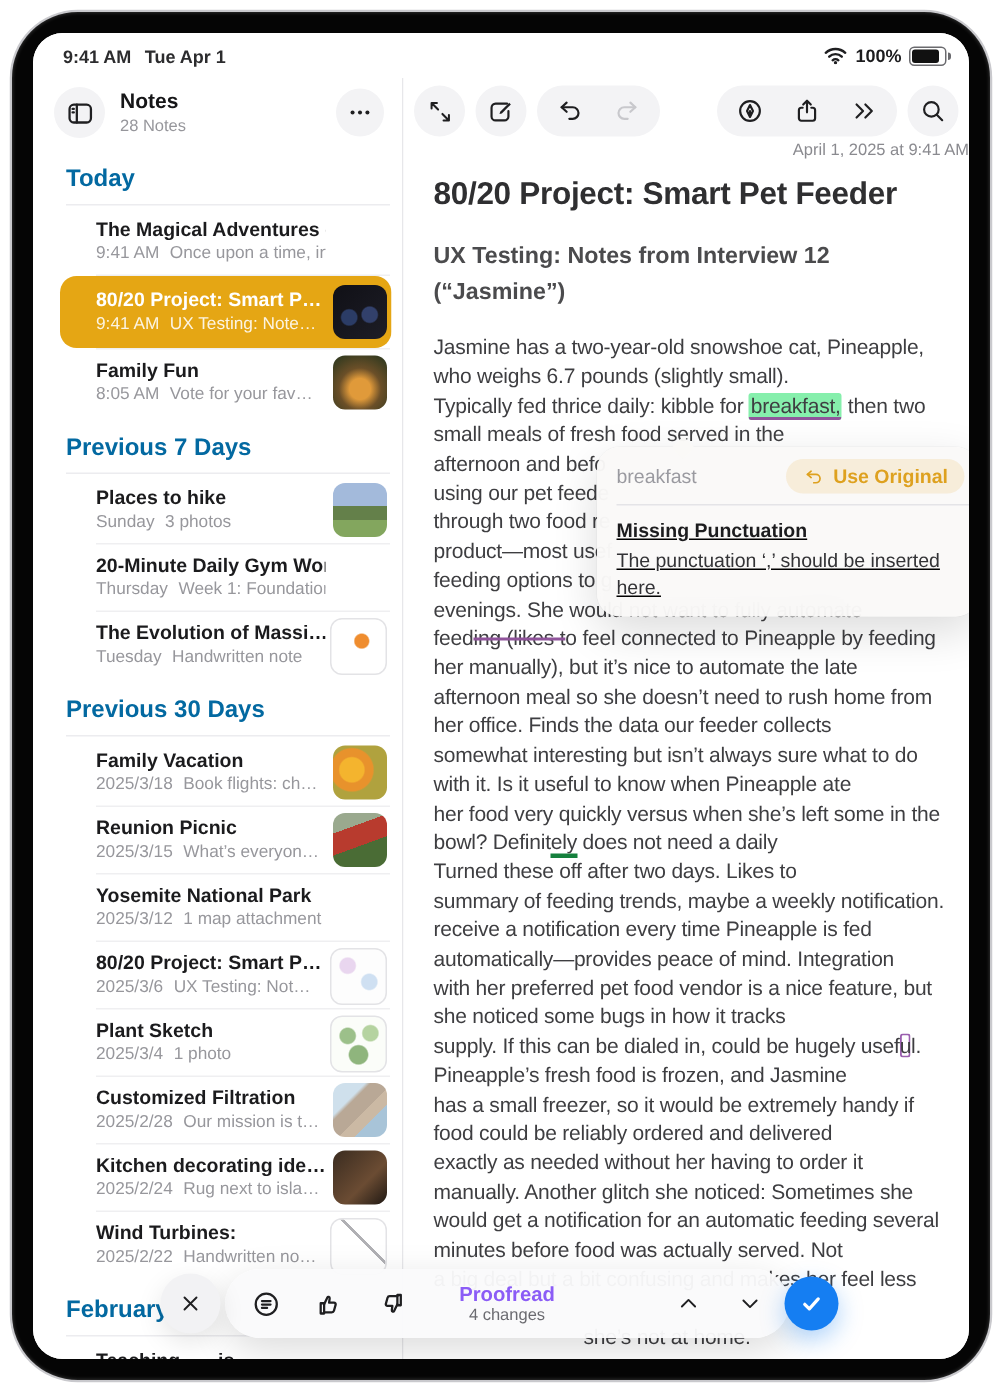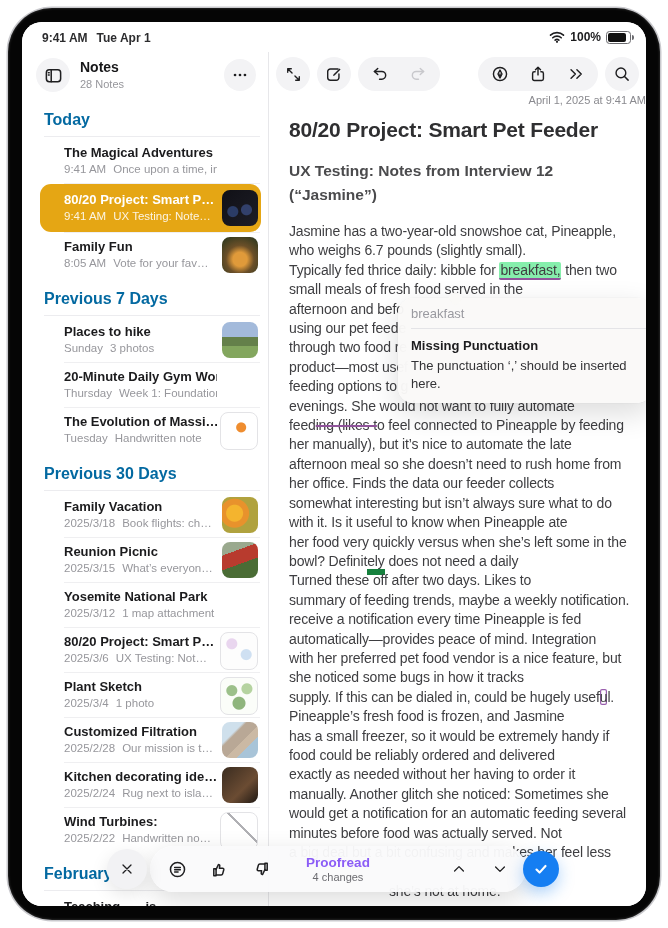--- a/index.html
+++ b/index.html
@@ -76,38 +76,38 @@
   .icon-svg.dis *{stroke:#c8c8cc;}
   .icon-svg .solid{fill:#1f1f21;stroke:none;}
   .ed-date{position:absolute;left:0;right:0;top:72px;text-align:right;font-size:11px;color:#8a8a8f;}
   .ed-content{position:absolute;left:20px;right:10px;top:90px;bottom:0;}
   .ed-title{font-size:21px;font-weight:700;color:#2f2f31;margin:6px 0 0 0;letter-spacing:-.2px;}
   .ed-heading{font-size:15.5px;font-weight:700;color:#4b4b4d;line-height:24px;margin-top:17px;}
   .note-body{margin-top:15px;}
   .bline{font-size:14px;line-height:19.4px;color:#3e3e41;white-space:nowrap;letter-spacing:-.15px;}
   .s-hl{background:#86efac;border-bottom:2px solid #90549b;border-radius:2px;padding:0 1px;}
   .s-strike{text-decoration:line-through;text-decoration-color:#90549b;text-decoration-thickness:1.5px;}
-  .s-ul{border-bottom:6px solid #15803d;}
+  .s-ul{border-bottom:3px solid #15803d;}
   .s-ubox{box-shadow:inset 0 0 0 1.2px #9a5fae;border-radius:2px;}
   .s-pushright{margin-left:257px;}
   .s-pushmid{margin-left:100px;}
 
   
   .popup{position:absolute;left:376px;top:276px;width:254px;border-radius:15px;z-index:30;
     background:rgba(250,249,247,.93);backdrop-filter:blur(14px) saturate(1.3);
     box-shadow:0 10px 30px rgba(0,0,0,.14),0 0 0 .5px rgba(0,0,0,.04);}
   .popup::before{content:"";position:absolute;left:52px;top:-5px;width:11px;height:11px;
     background:rgba(250,249,247,.97);transform:rotate(45deg);border-radius:2px;}
   .pp-row{display:flex;align-items:center;padding:8px 9px 7px 13px;}
   .pp-word{font-size:13px;color:#9a9aa0;}
   .pp-useorig{margin-left:auto;display:flex;align-items:center;gap:5px;background:rgba(224,165,38,.14);
     border-radius:14px;padding:4px 11px;font-size:13px;font-weight:700;color:#dea11f;cursor:default;}
   .pp-useorig .icon-svg *{stroke:#dea11f;}
   .pp-div{height:1px;background:#e4e4e7;margin:0 0 0 13px;}
-  .pp-body{padding:9px 13px 11px 13px;}
+  .pp-body{padding:9px 13px 11px 13px;text-decoration:underline;}
   .pp-title{font-size:13px;font-weight:700;color:#1c1c1e;}
   .pp-detail{font-size:13px;color:#333336;line-height:17.5px;margin-top:4px;white-space:normal;}
 
   
   .pf-x{position:absolute;left:85px;top:827px;width:40px;height:40px;border-radius:20px;
     background:#f2f2f4;display:flex;align-items:center;justify-content:center;z-index:41;
     box-shadow:0 6px 18px rgba(0,0,0,.10);}
   .pf-pill{position:absolute;left:128px;top:824px;width:376px;height:46px;border-radius:23px;
     background:rgba(250,250,251,.96);z-index:40;display:flex;align-items:center;padding:0 18px;
     box-sizing:border-box;box-shadow:0 8px 26px rgba(0,0,0,.14);}
@@ -349,20 +349,27 @@
             <div class="bline"><span>a big deal but a bit confusing and makes her feel less</span></div>
             <div class="bline"><span class="s-pushright">ly</span></div>
             <div class="bline"><span class="s-pushmid">she’s not at home.</span></div>
           </div>
       </div>
     </div>
 
     <div class="popup">
       <div class="pp-row">
         <span class="pp-word">breakfast</span>
+        <span class="pp-useorig">
+          <svg class="icon-svg" width="15" height="14" viewBox="0 0 20 20">
+            <path d="M7.5 4.5 L4 7.5 L7.5 10.5"></path>
+            <path d="M4 7.5 H12 a4 4 0 0 1 0 8 H10"></path>
+          </svg>
+          <span>Use Original</span>
+        </span>
       </div>
       <div class="pp-div"></div>
       <div class="pp-body">
         <div class="pp-title">Missing Punctuation</div>
         <div class="pp-detail">The punctuation ‘,’ should be inserted here.</div>
       </div>
     </div>
 
     <div class="pf-x">
       <svg class="icon-svg" width="16" height="16" viewBox="0 0 20 20">

